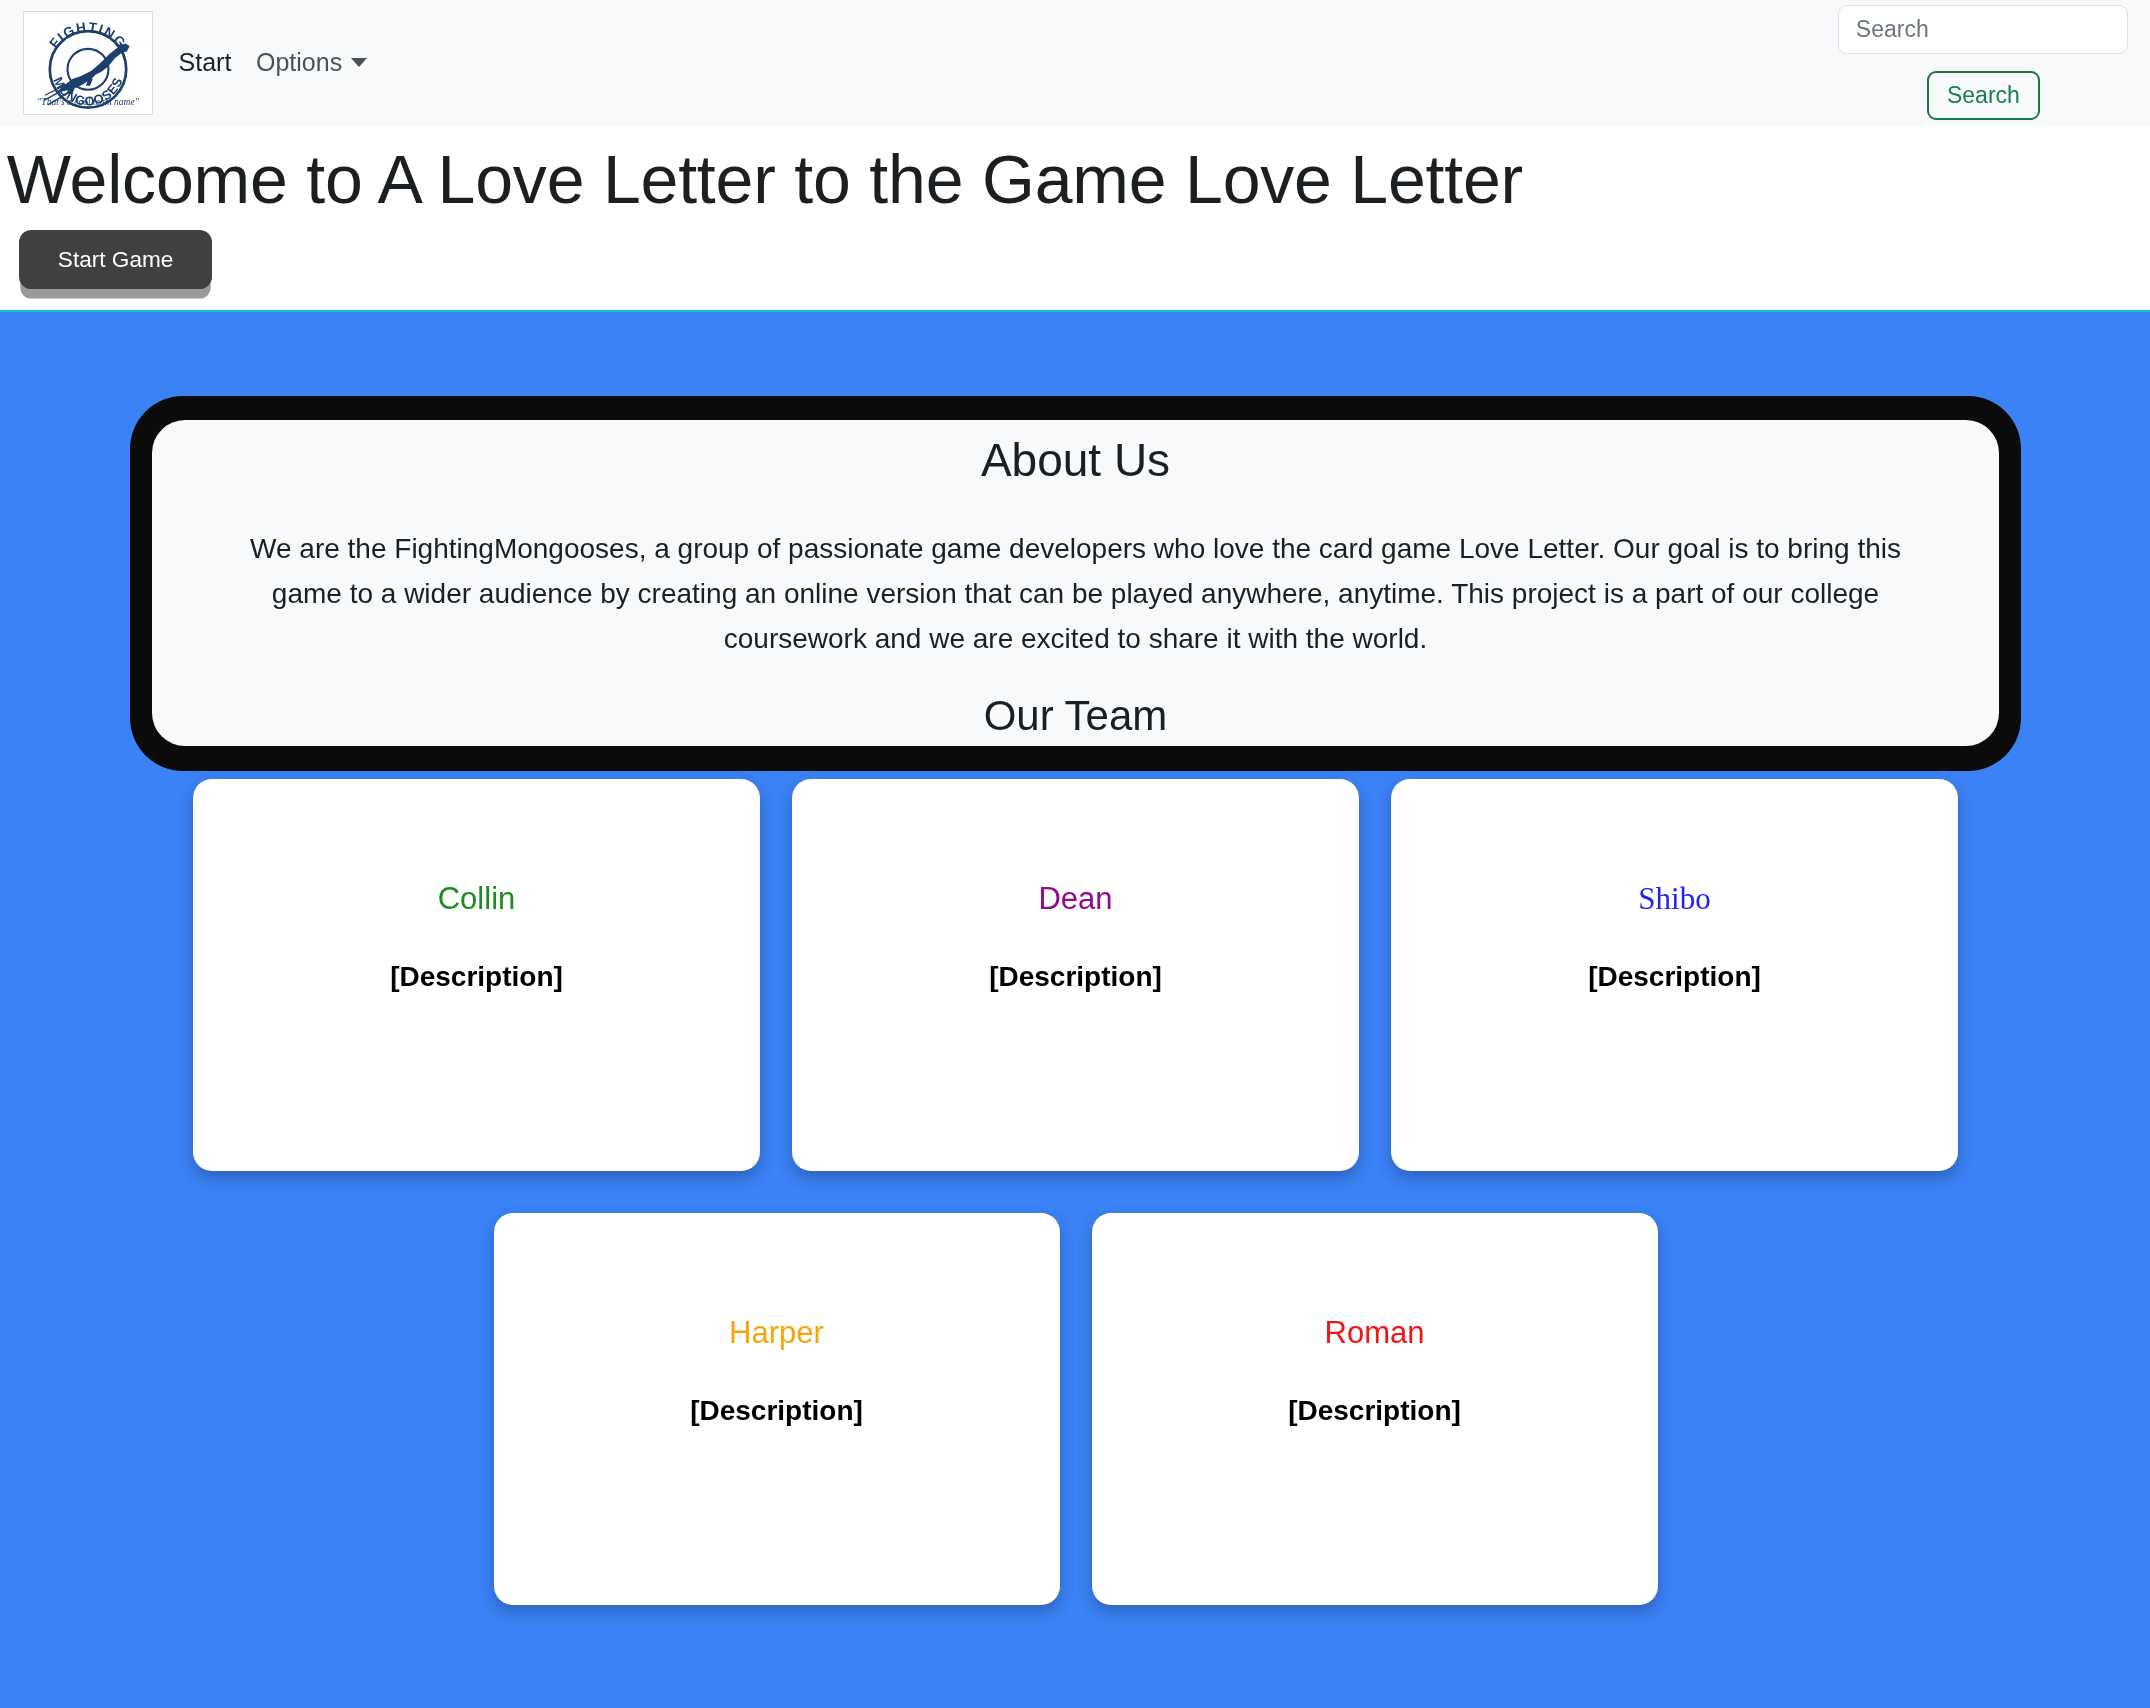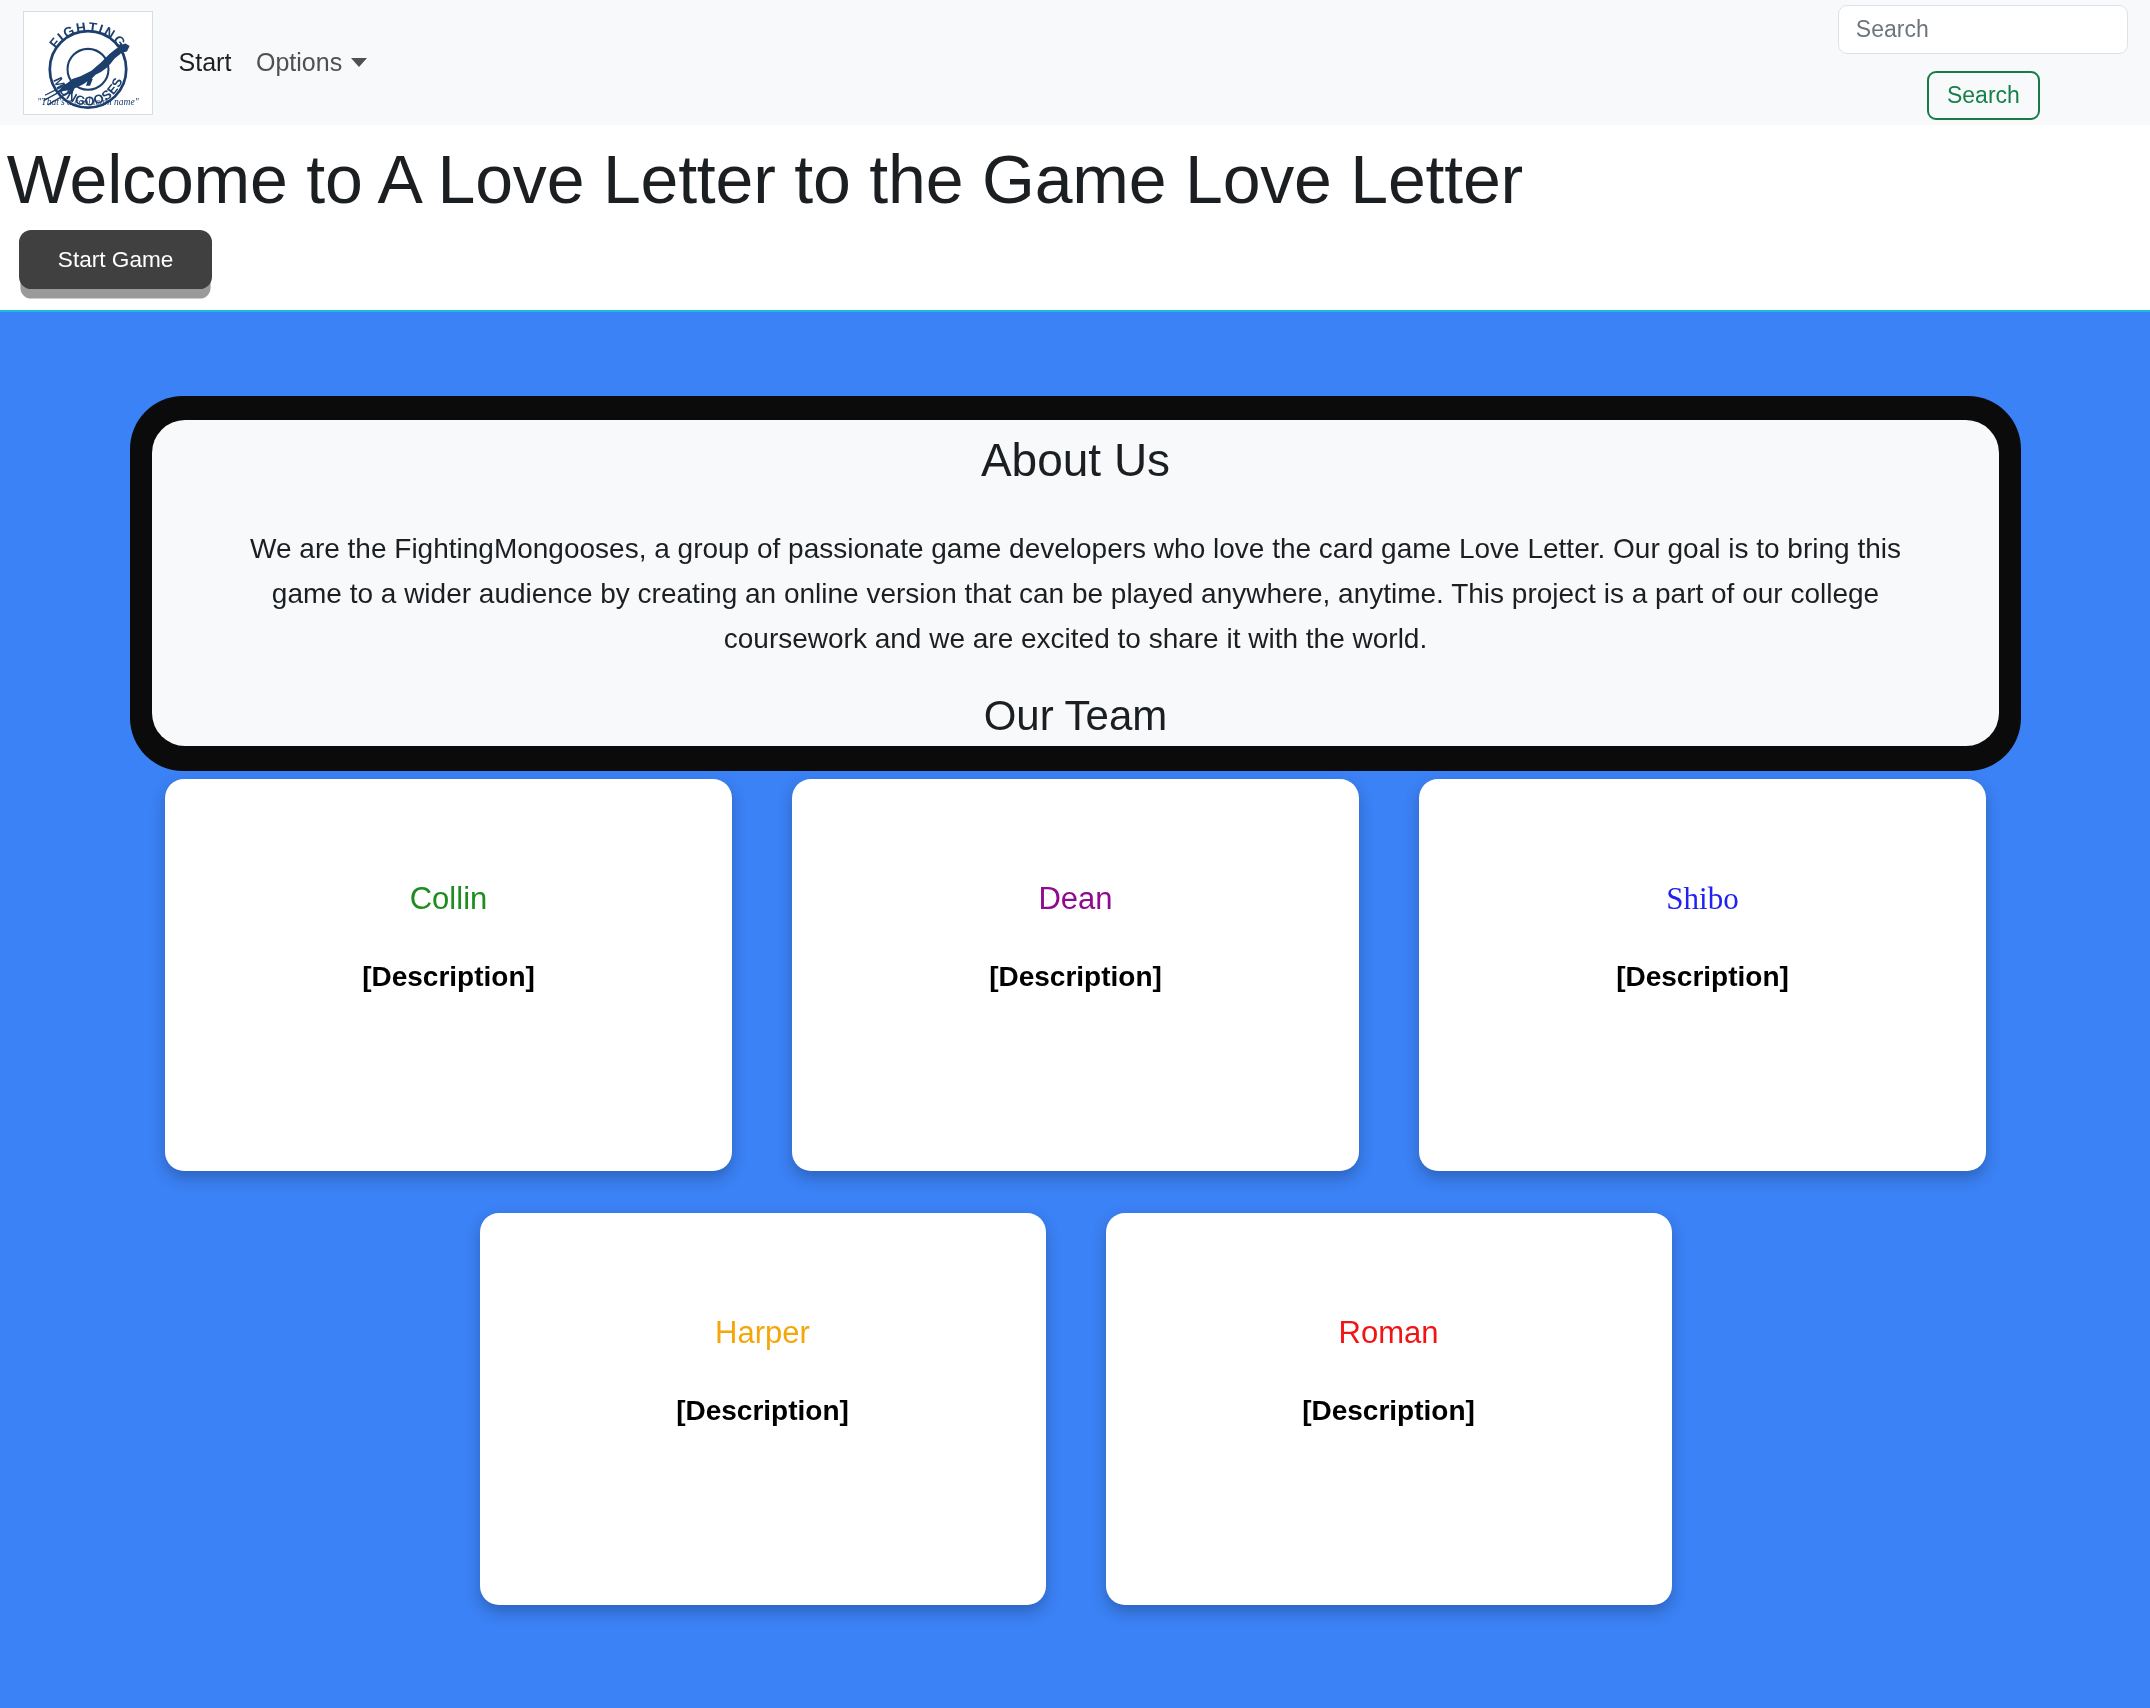--- a/index.html
+++ b/index.html
@@ -181,21 +181,21 @@
     color: #1c1f22;
     margin: 0;
     line-height: 1.2;
   }
 
   
   .team-rows { margin-top: 0; }
   .team-row {
     display: flex;
     justify-content: center;
-    gap: 60px;
+    gap: 32px;
   }
   .team-row.row1 { margin-top: 8.2px; }
   .team-row.row2 { margin-top: 42px; border-radius: 14px; }
 
   .member-card {
     background: #ffffff;
     border-radius: 19px;
     box-shadow: 0 6.2px 15px rgba(0,0,0,0.24);
     text-align: center;
     padding-top: 104px;

